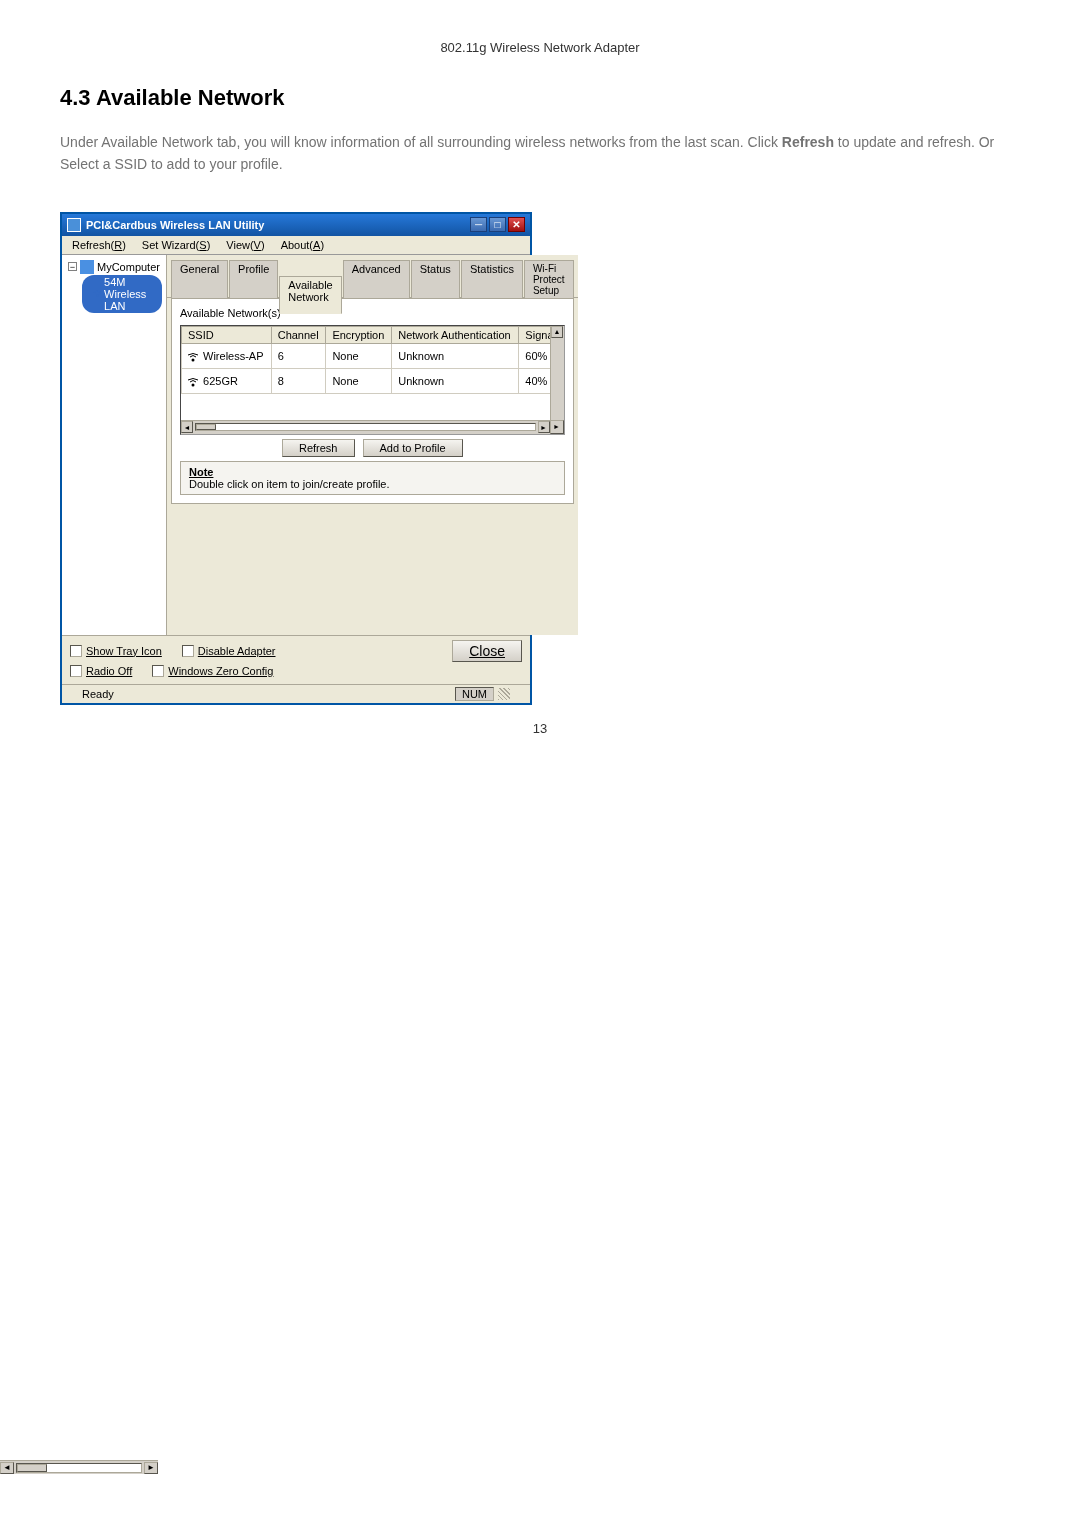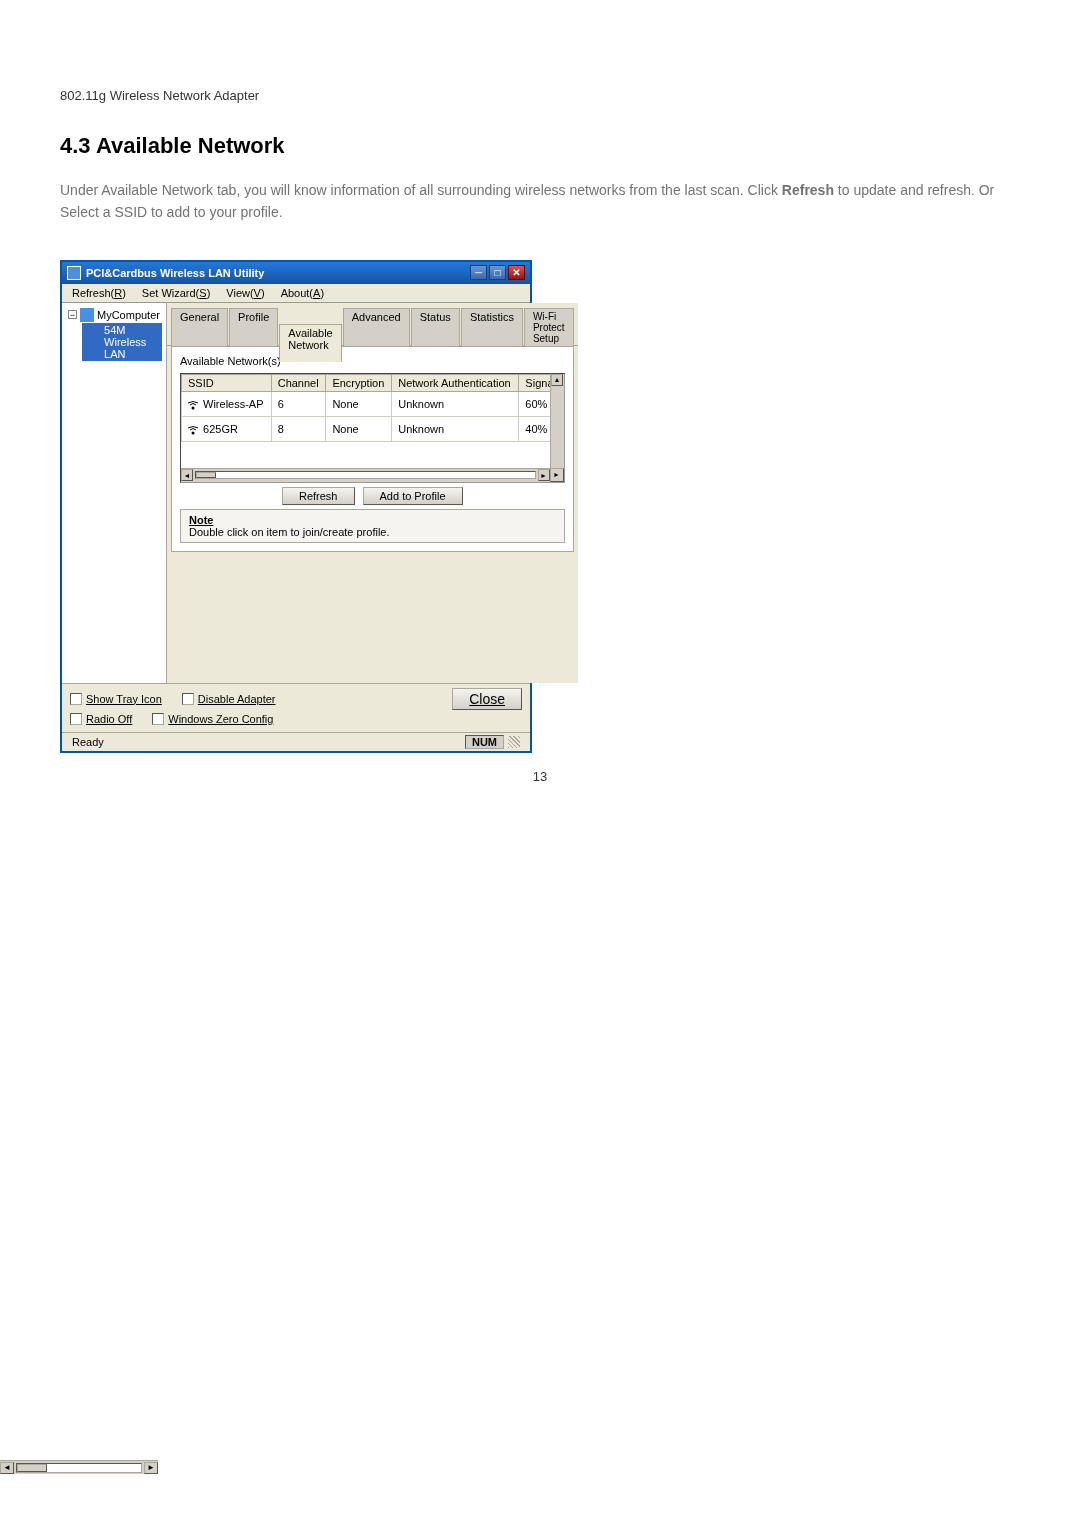--- a/index.html
+++ b/index.html
@@ -7,25 +7,24 @@
       background: #fff;
       font-family: Arial, sans-serif;
       font-size: 14px;
       color: #000;
       width: 1080px;
       min-height: 1528px;
       padding: 40px 60px;
     }
 
     .page-header-right {
-      text-align: left;
+      text-align: center;
       font-size: 13px;
       color: #333;
       margin-bottom: 30px;
-      margin-top: 48px;
     }
 
     .section-title {
       font-size: 22px;
       font-weight: bold;
       margin-bottom: 20px;
       border-bottom: none;
     }
 
     .section-description {
@@ -129,20 +128,21 @@
       display: flex;
       align-items: center;
       gap: 3px;
       padding: 1px 2px;
       cursor: pointer;
     }
 
     .tree-item.selected {
       background: #316ac5;
       color: #fff;
+      border-radius: 12px;
     }
 
     .tree-expand {
       width: 9px;
       height: 9px;
       border: 1px solid #808080;
       background: #fff;
       display: inline-flex;
       align-items: center;
       justify-content: center;
@@ -297,33 +297,33 @@
       background: linear-gradient(to bottom, #f5f4f0 0%, #d4d0c8 100%);
       border: 1px outset #aca899;
       cursor: pointer;
       min-width: 56px;
     }
 
     
     .win-statusbar {
       background: #ece9d8;
       border-top: 1px solid #aca899;
-      padding: 2px 10px;
+      padding: 2px 20px;
       font-size: 11px;
       display: flex;
       justify-content: space-between;
       align-items: center;
     }
 
     .status-num {
       background: #d4d0c8;
       border: 1px inset #aca899;
       padding: 0 6px;
       font-size: 11px;
-      font-weight: bold;
+      font-weight: normal;
     }
 
     .status-grip {
       width: 12px;
       height: 12px;
       background: repeating-linear-gradient(
         45deg,
         #aca899,
         #aca899 1px,
         #ece9d8 1px,

